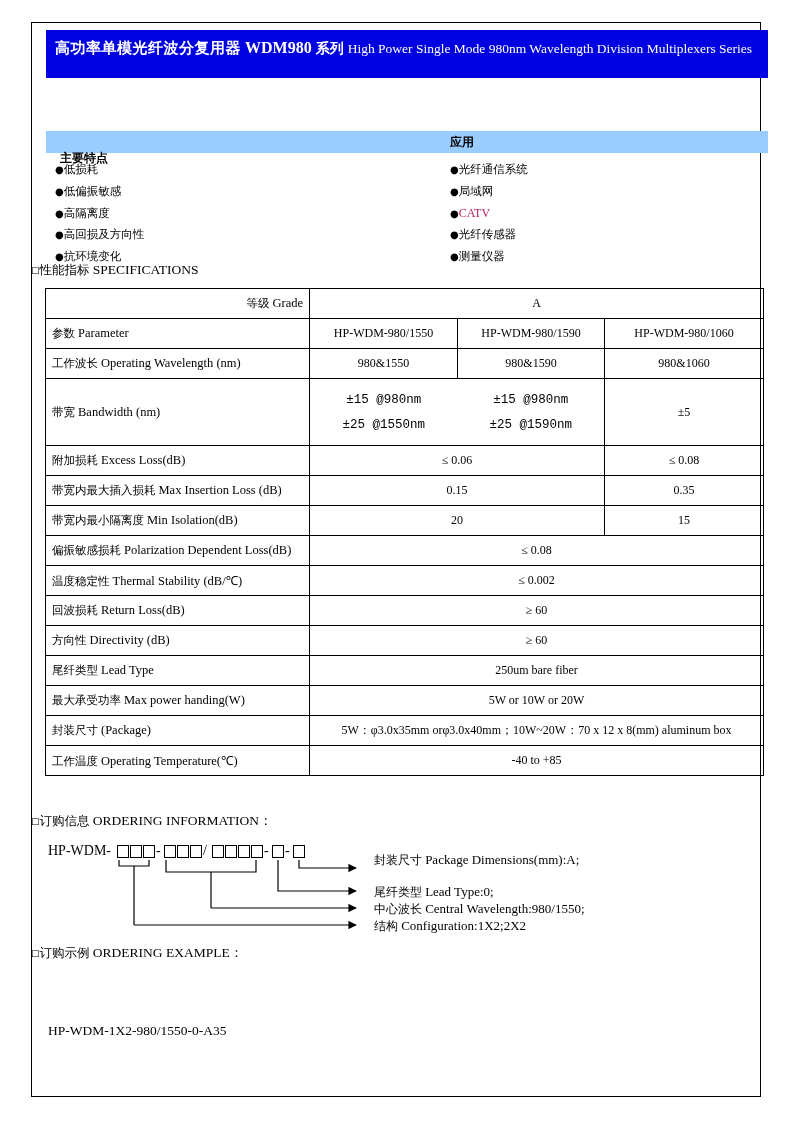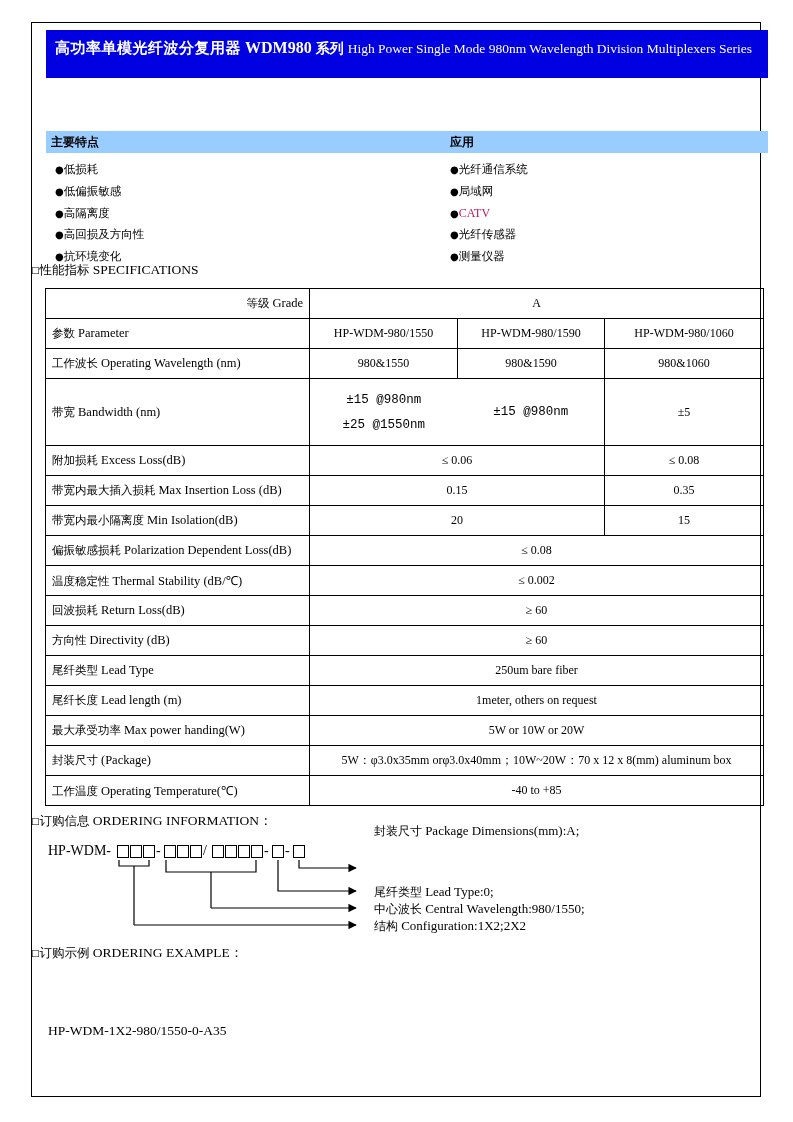--- a/index.html
+++ b/index.html
@@ -70,21 +70,21 @@
     background: #99CCFF;
   }
   .band-label {
     position: absolute;
     top: 3px;
     font-family: "DejaVu Sans", sans-serif;
     font-size: 12px;
     font-weight: bold;
     color: #000;
   }
-  .band-label.l { left: 5px; }
+  .band-label.l { left: 14px; margin-top: 16px; }
   .band-label.r { left: 404px; }
 
   .bullets {
     position: absolute;
     top: 159px;
     font-family: "DejaVu Sans", sans-serif;
     font-size: 11.5px;
     line-height: 20.8px;
   }
   .bullets.left { left: 55px; }
@@ -314,20 +314,23 @@
               </tr>
         </tbody>
           </table>
       </td>
       <td class="bw-wrap">
         <table class="bwinner">
           <tbody>
               <tr>
                 <td>±15 @980nm</td>
               </tr>
+          <tr>
+                <td>±25 @1590nm</td>
+              </tr>
         </tbody>
           </table>
       </td>
       <td class="val">±5</td>
     </tr>
 
     <tr>
       <td class="param">
         <span class="cn-s">附加损耗</span>
         <span class="en-s">Excess Loss(dB)</span>
@@ -381,27 +384,20 @@
         <span class="en-s">Directivity (dB)</span>
       </td>
       <td class="val" colspan="3">≥ 60</td>
     </tr>
     <tr>
       <td class="param">
         <span class="cn-s">尾纤类型</span>
         <span class="en-s">Lead Type</span>
       </td>
       <td class="val" colspan="3">250um bare fiber</td>
-    </tr>
-    <tr>
-      <td class="param">
-        <span class="cn-s">尾纤长度</span>
-        <span class="en-s">Lead length (m)</span>
-      </td>
-      <td class="val" colspan="3">1meter, others on request</td>
     </tr>
     <tr>
       <td class="param">
         <span class="cn-s">最大承受功率</span>
         <span class="en-s">Max power handing(W)</span>
       </td>
       <td class="val" colspan="3">5W or 10W or 20W</td>
     </tr>
     <tr>
       <td class="param">
@@ -459,21 +455,21 @@
     <path d="M 166 860 L 166 872 L 256 872 L 256 860"></path>
     <path d="M 211 872 L 211 908"></path>
     <path d="M 211 908 L 356 908" marker-end="url(#arrow)"></path>
 
     <path d="M 278 860 L 278 891 L 356 891" marker-end="url(#arrow)"></path>
 
     <path d="M 299 860 L 299 868 L 356 868" marker-end="url(#arrow)"></path>
   </g>
 </svg>
 
-<div class="leader-label" style="left:374px; top:823px;">
+<div class="leader-label" style="left:374px; top:852px;">
   <span class="cn">封装尺寸</span>
   <span class="en">Package Dimensions(mm):A;</span>
 </div>
 <div class="leader-label" style="left:374px; top:884px;">
   <span class="cn">尾纤类型</span>
   <span class="en">Lead Type:0;</span>
 </div>
 <div class="leader-label" style="left:374px; top:901px;">
   <span class="cn">中心波长</span>
   <span class="en">Central Wavelength:980/1550;</span>

